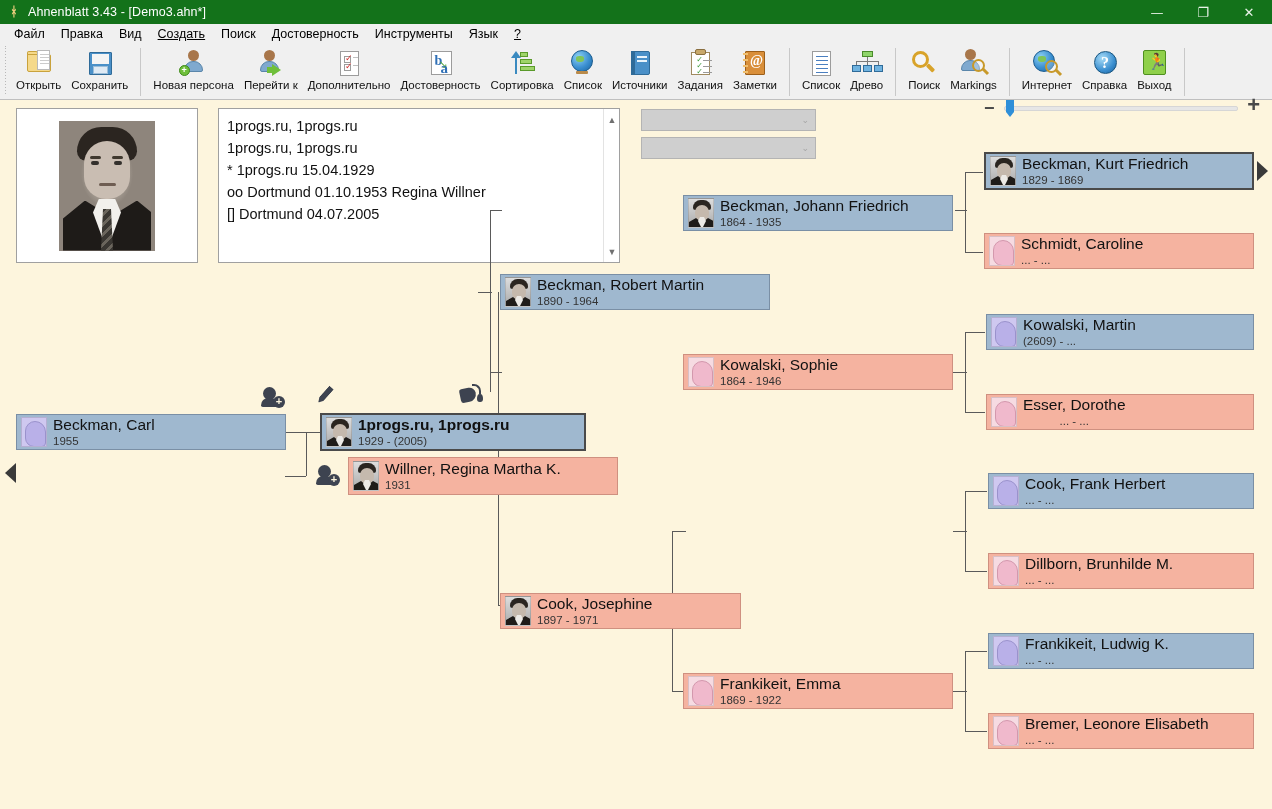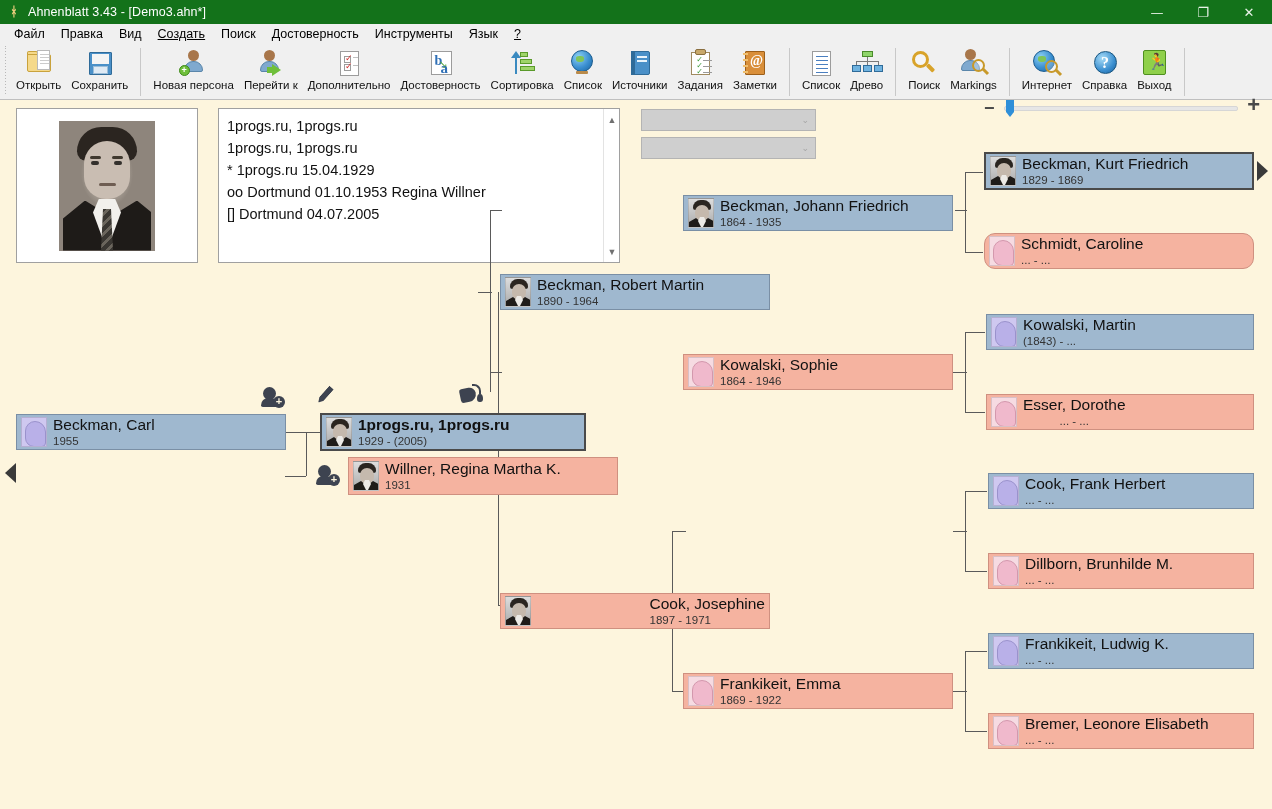--- a/index.html
+++ b/index.html
@@ -614,21 +614,21 @@
           <div class="f"></div>
           <div class="b"></div>
           <div class="s"></div>
         </div>
       <div class="txt">
         <div class="nm">Beckman, Kurt Friedrich</div>
         <div class="dt">1829 - 1869</div>
       </div>
     </div>
 
-    <div class="node female" style="left:984px; top:133px; width:270px; height:36px;border-radius:11px;">
+    <div class="node female" style="left:984px; top:133px; width:270px; height:36px;">
       <div class="av silF"></div>
       <div class="txt">
         <div class="nm">Schmidt, Caroline</div>
         <div class="dt">... - ...</div>
       </div>
     </div>
 
     <div class="node male" style="left:500px; top:174px; width:270px; height:36px;">
       <div class="av ph">
           <div class="h"></div>
@@ -647,21 +647,21 @@
       <div class="txt">
         <div class="nm">Kowalski, Sophie</div>
         <div class="dt">1864 - 1946</div>
       </div>
     </div>
 
     <div class="node male" style="left:986px; top:214px; width:268px; height:36px;">
       <div class="av silM"></div>
       <div class="txt">
         <div class="nm">Kowalski, Martin</div>
-        <div class="dt">(1843) - ...</div>
+        <div class="dt">(2609) - ...</div>
       </div>
     </div>
 
     <div class="node female" style="left:986px; top:294px; width:268px; height:36px;text-align:center;">
       <div class="av silF"></div>
       <div class="txt">
         <div class="nm">Esser, Dorothe</div>
         <div class="dt">... - ...</div>
       </div>
     </div>
@@ -711,21 +711,21 @@
     </div>
 
     <div class="node female" style="left:988px; top:453px; width:266px; height:36px;">
       <div class="av silF"></div>
       <div class="txt">
         <div class="nm">Dillborn, Brunhilde M.</div>
         <div class="dt">... - ...</div>
       </div>
     </div>
 
-    <div class="node female" style="left:500px; top:493px; width:270px; height:36px;justify-content:space-between;">
+    <div class="node female" style="left:500px; top:493px; width:241px; height:36px;">
       <div class="av ph">
           <div class="h"></div>
           <div class="f"></div>
           <div class="b"></div>
           <div class="s"></div>
         </div>
       <div class="txt">
         <div class="nm">Cook, Josephine</div>
         <div class="dt">1897 - 1971</div>
       </div>

